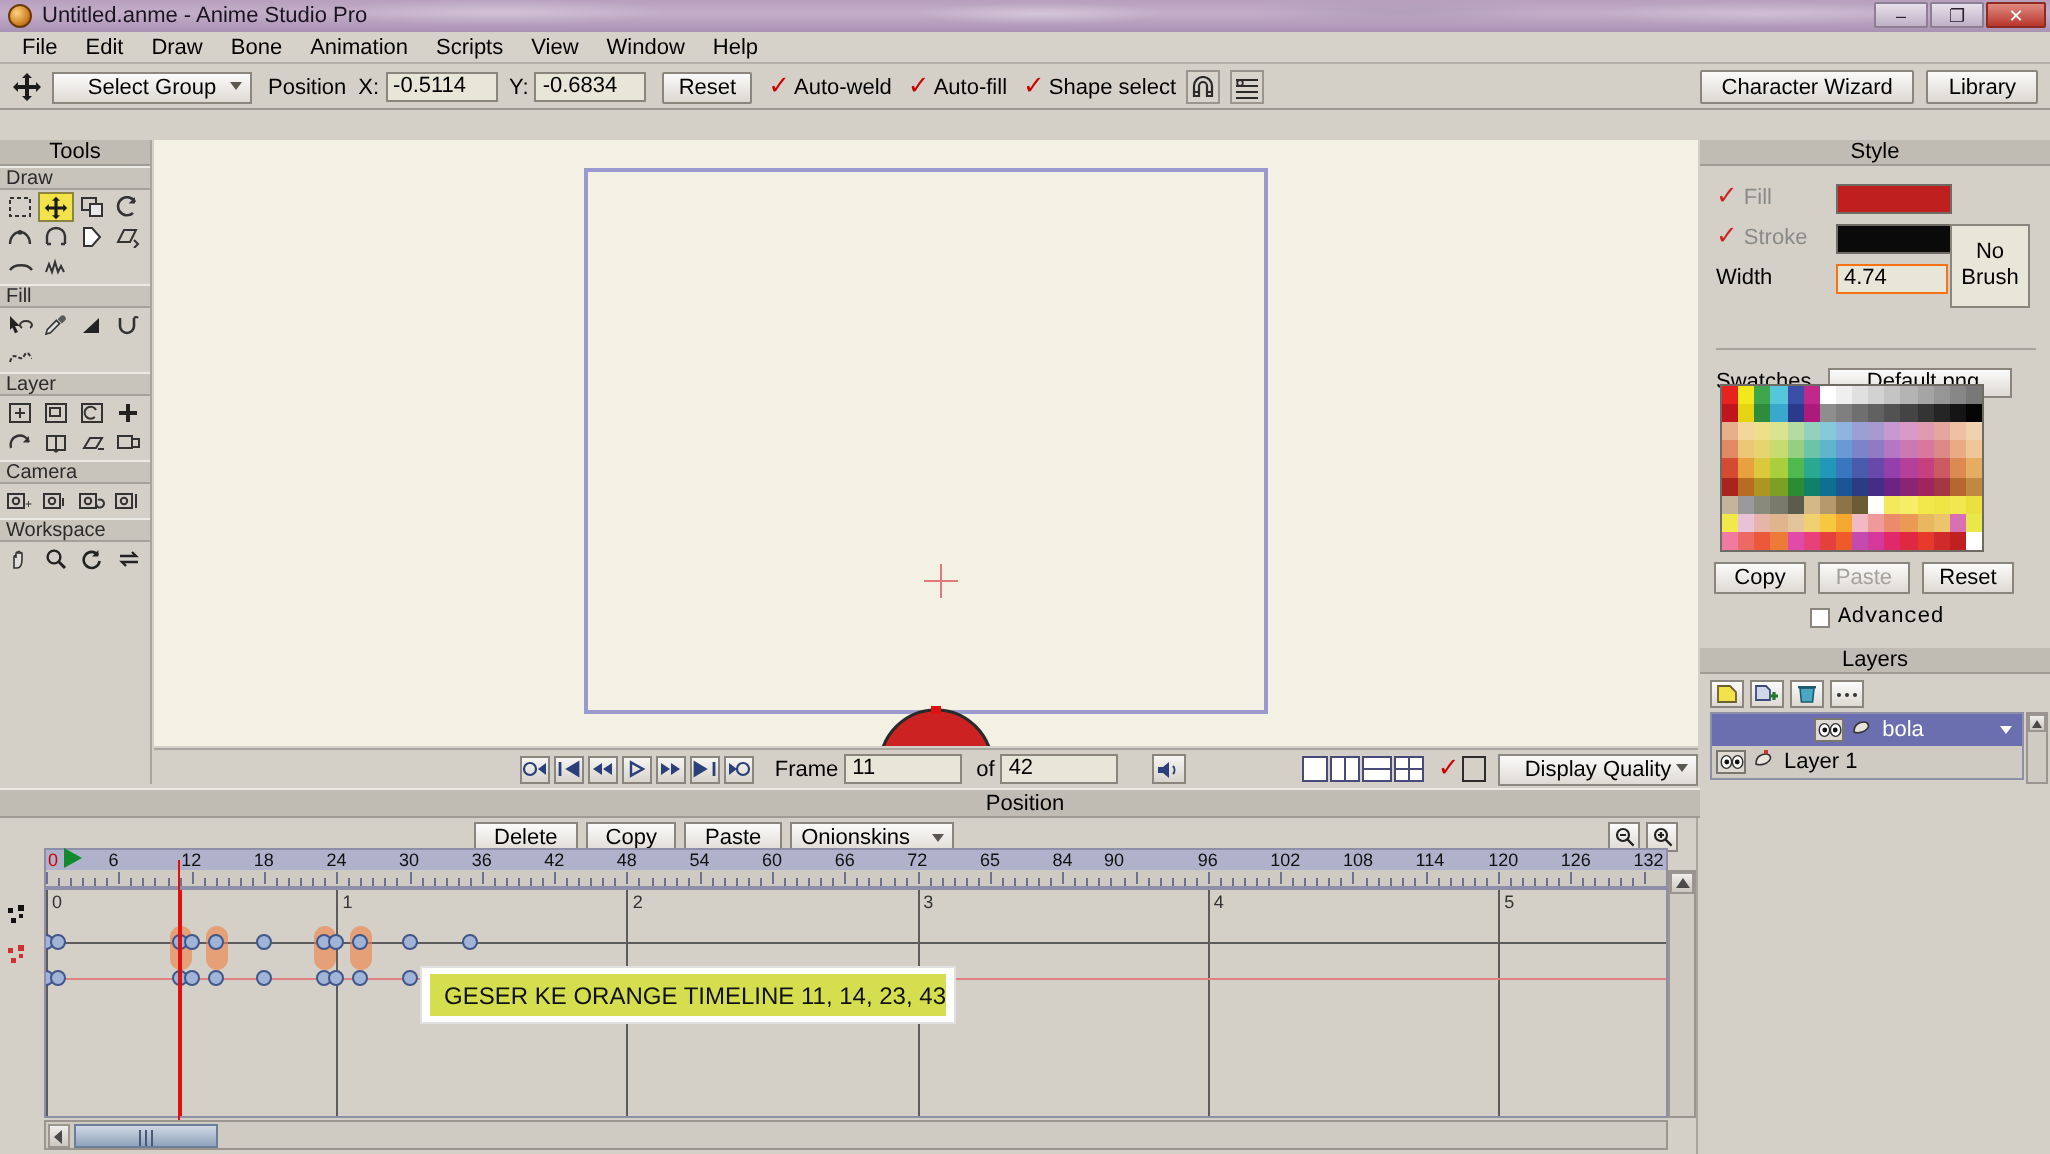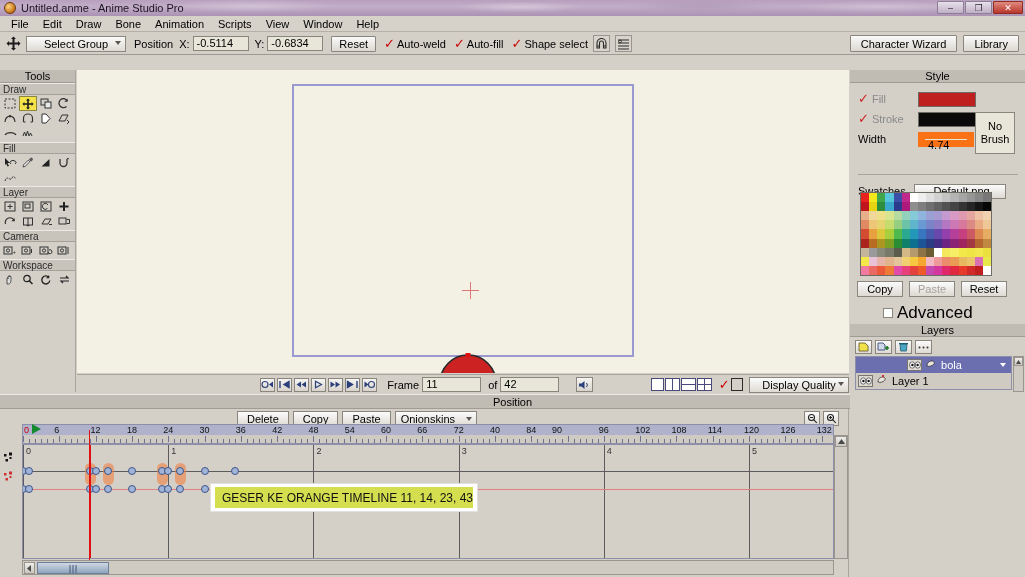--- a/index.html
+++ b/index.html
@@ -216,21 +216,21 @@
   
   .style-panel {
     position:absolute; left:850px; top:70px; width:175px; height:245px;
     background:#d4d0c8;
   }
   .sp-row { display:flex; align-items:center; height:20px; padding-left:8px; }
   .sp-lbl { width:48px; font-size:11px; }
   .sp-chk { display:flex; align-items:center; gap:3px; width:60px; font-size:11px; color:#8a8a8a;}
   .sp-chk .tick{color:#cc2222;font-size:13px;font-weight:bold;line-height:10px;font-family:"DejaVu Sans",sans-serif;}
   .swatchbox { width:58px; height:15px; border:1px solid #6e6a64; }
-  .sp-field { width:56px;height:15px;background:#e8e6d8;border:7px solid #f97316;font-size:11px;padding-left:3px;line-height:13px;}
+  .sp-field { width:56px;height:15px;background:#e8e6d8;border:1px solid #f97316;font-size:11px;padding-left:3px;line-height:13px;}
   .sp-combo {
     height:15px; width:56px; background:linear-gradient(to bottom,#fbfbfb,#dedad3);
     border:1px solid #8a867e; font-size:11px; display:flex;align-items:center;justify-content:center; position:relative;
   }
   .sp-combo .arw{position:absolute;right:3px;top:4px;width:0;height:0;border-left:3px solid transparent;border-right:3px solid transparent;border-top:4px solid #5a5650;}
   .nobrush {
     position:absolute; right:10px; top:42px; width:40px; height:42px;
     background:#e8e6d8; border:1px solid #8a867e;
     display:flex;flex-direction:column;align-items:center;justify-content:center;
     font-size:11px; line-height:13px; text-align:center;
@@ -243,21 +243,21 @@
   .sw-grid {
     position:absolute; left:860px; top:192px; width:132px; height:84px;
     display:grid; grid-template-columns:repeat(16,1fr); grid-template-rows:repeat(9,1fr);
     border:1px solid #6e6a64; gap:0;
   }
   .sw-cell { width:100%; height:100%; }
   .cpr-row { position:absolute; left:857px; top:281px; display:flex; gap:6px;}
   .cpr-btn { width:46px;height:16px;border:1px solid #8a867e;background:linear-gradient(to bottom,#fbfbfb,#dedad3);
     font-size:11px;display:flex;align-items:center;justify-content:center;}
   .cpr-btn.dis { color:#a5a29c; }
-  .adv-row { position:absolute; left:883px; top:303px; display:flex; align-items:center; gap:4px; font-size:17px;}
+  .adv-row { position:absolute; left:905px; top:303px; display:flex; align-items:center; gap:4px; font-size:11px;font-family:Liberation Mono, monospace;}
   .adv-box { width:10px;height:10px;background:#fff;border:1px solid #8a867e;}
 
   
   .layers-panel { position:absolute; left:850px; top:324px; width:175px; height:253px; background:#d4d0c8; }
   .lp-tools { display:flex; gap:3px; padding:3px 0 0 5px; }
   .lp-tool { width:17px;height:14px;border:1px solid #8a867e;background:linear-gradient(to bottom,#fbfbfb,#dedad3);
     display:flex;align-items:center;justify-content:center;}
   .lp-list { position:absolute; left:5px; top:32px; width:157px; background:#cfcbc3; border:1px solid #8d8fa8;}
   .lp-row { height:16px; display:flex; align-items:center; padding-left:2px; position:relative; }
   .lp-row.sel { background:#6b6fb0; color:#fff;justify-content:center; }
@@ -679,21 +679,21 @@
       <div class="tick-lbl" style="left: 103.912px;">18</div>
       <div class="tick-lbl" style="left: 140.216px;">24</div>
       <div class="tick-lbl" style="left: 176.52px;">30</div>
       <div class="tick-lbl" style="left: 212.824px;">36</div>
       <div class="tick-lbl" style="left: 249.128px;">42</div>
       <div class="tick-lbl" style="left: 285.432px;">48</div>
       <div class="tick-lbl" style="left: 321.736px;">54</div>
       <div class="tick-lbl" style="left: 358.04px;">60</div>
       <div class="tick-lbl" style="left: 394.344px;">66</div>
       <div class="tick-lbl" style="left: 430.648px;">72</div>
-      <div class="tick-lbl" style="left: 466.952px;">40</div>
+      <div class="tick-lbl" style="left: 466.952px;">65</div>
       <div class="tick-lbl" style="left: 503.256px;">84</div>
       <div class="tick-lbl" style="left: 529px;">90</div>
       <div class="tick-lbl" style="left: 575.864px;">96</div>
       <div class="tick-lbl" style="left: 612.168px;">102</div>
       <div class="tick-lbl" style="left: 648.472px;">108</div>
       <div class="tick-lbl" style="left: 684.776px;">114</div>
       <div class="tick-lbl" style="left: 721.08px;">120</div>
       <div class="tick-lbl" style="left: 757.385px;">126</div>
       <div class="tick-lbl" style="left: 793.689px;">132</div>
     </div>

